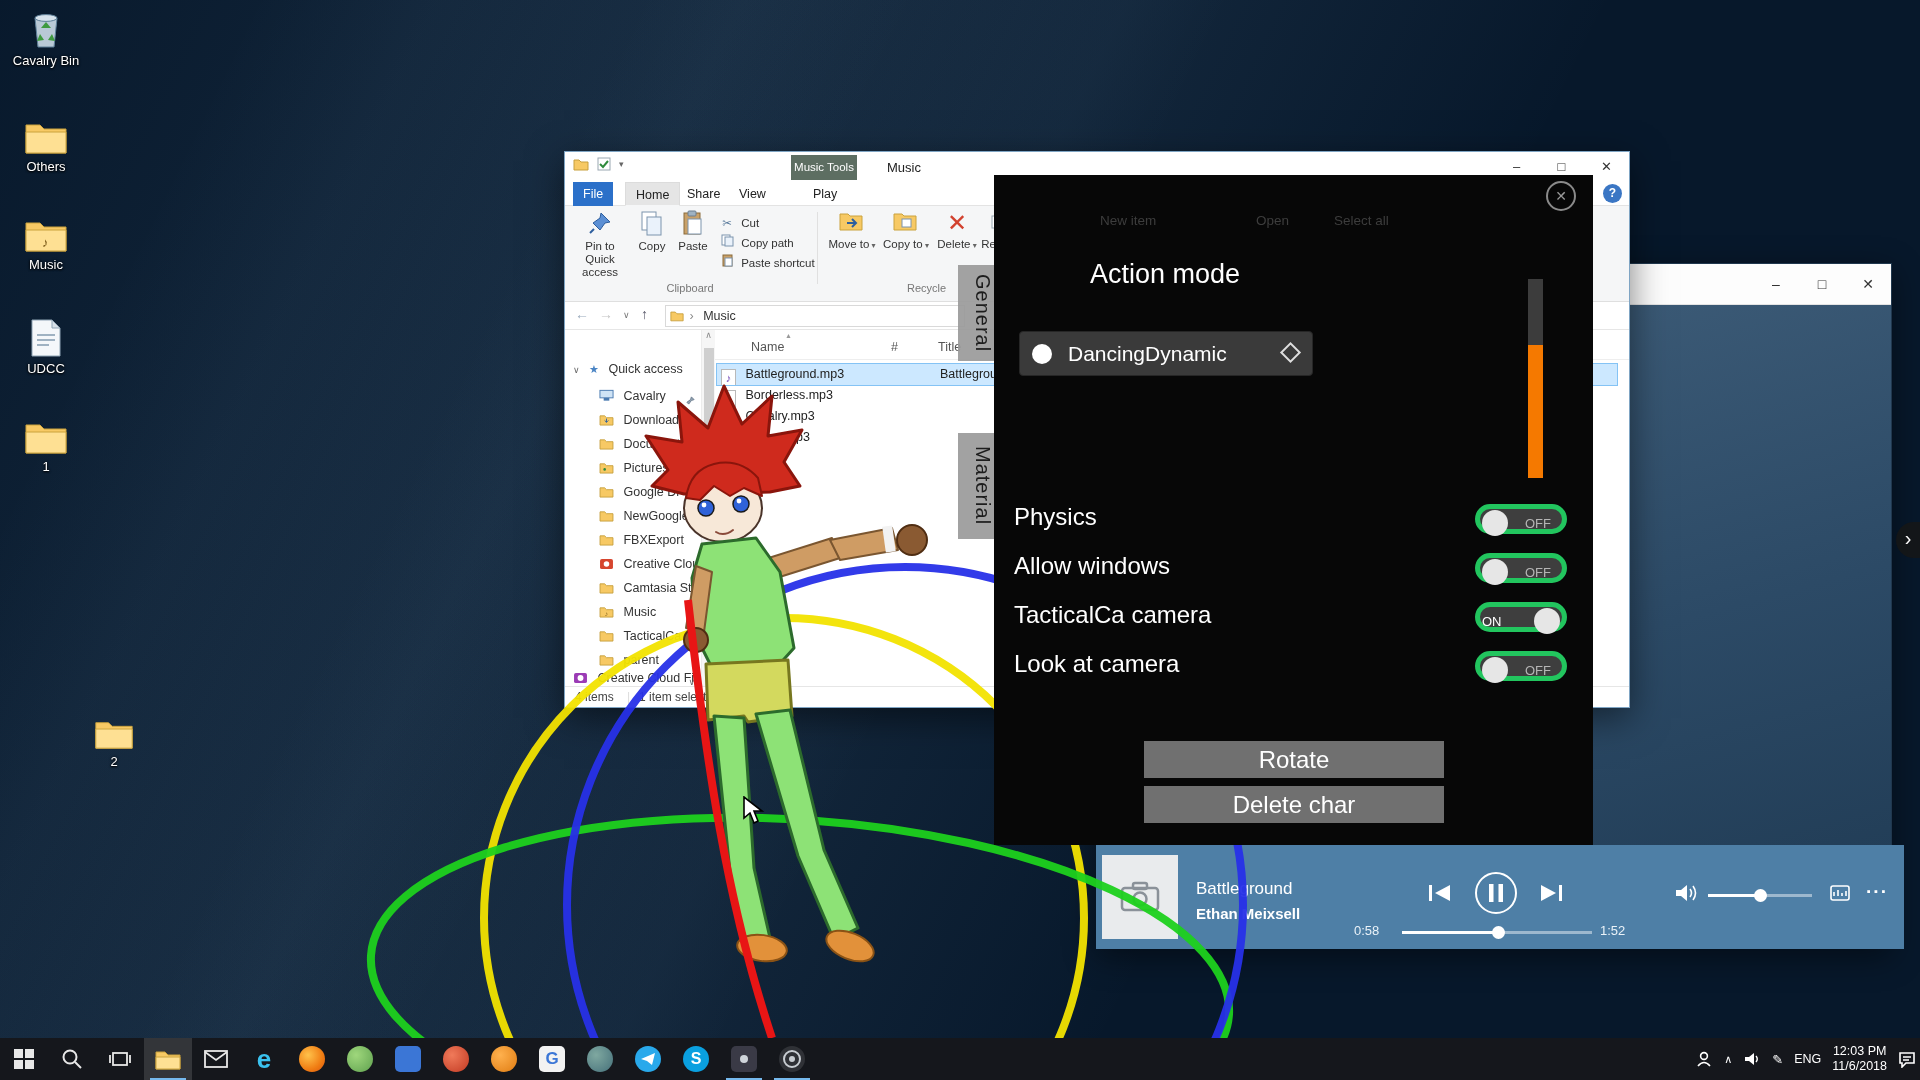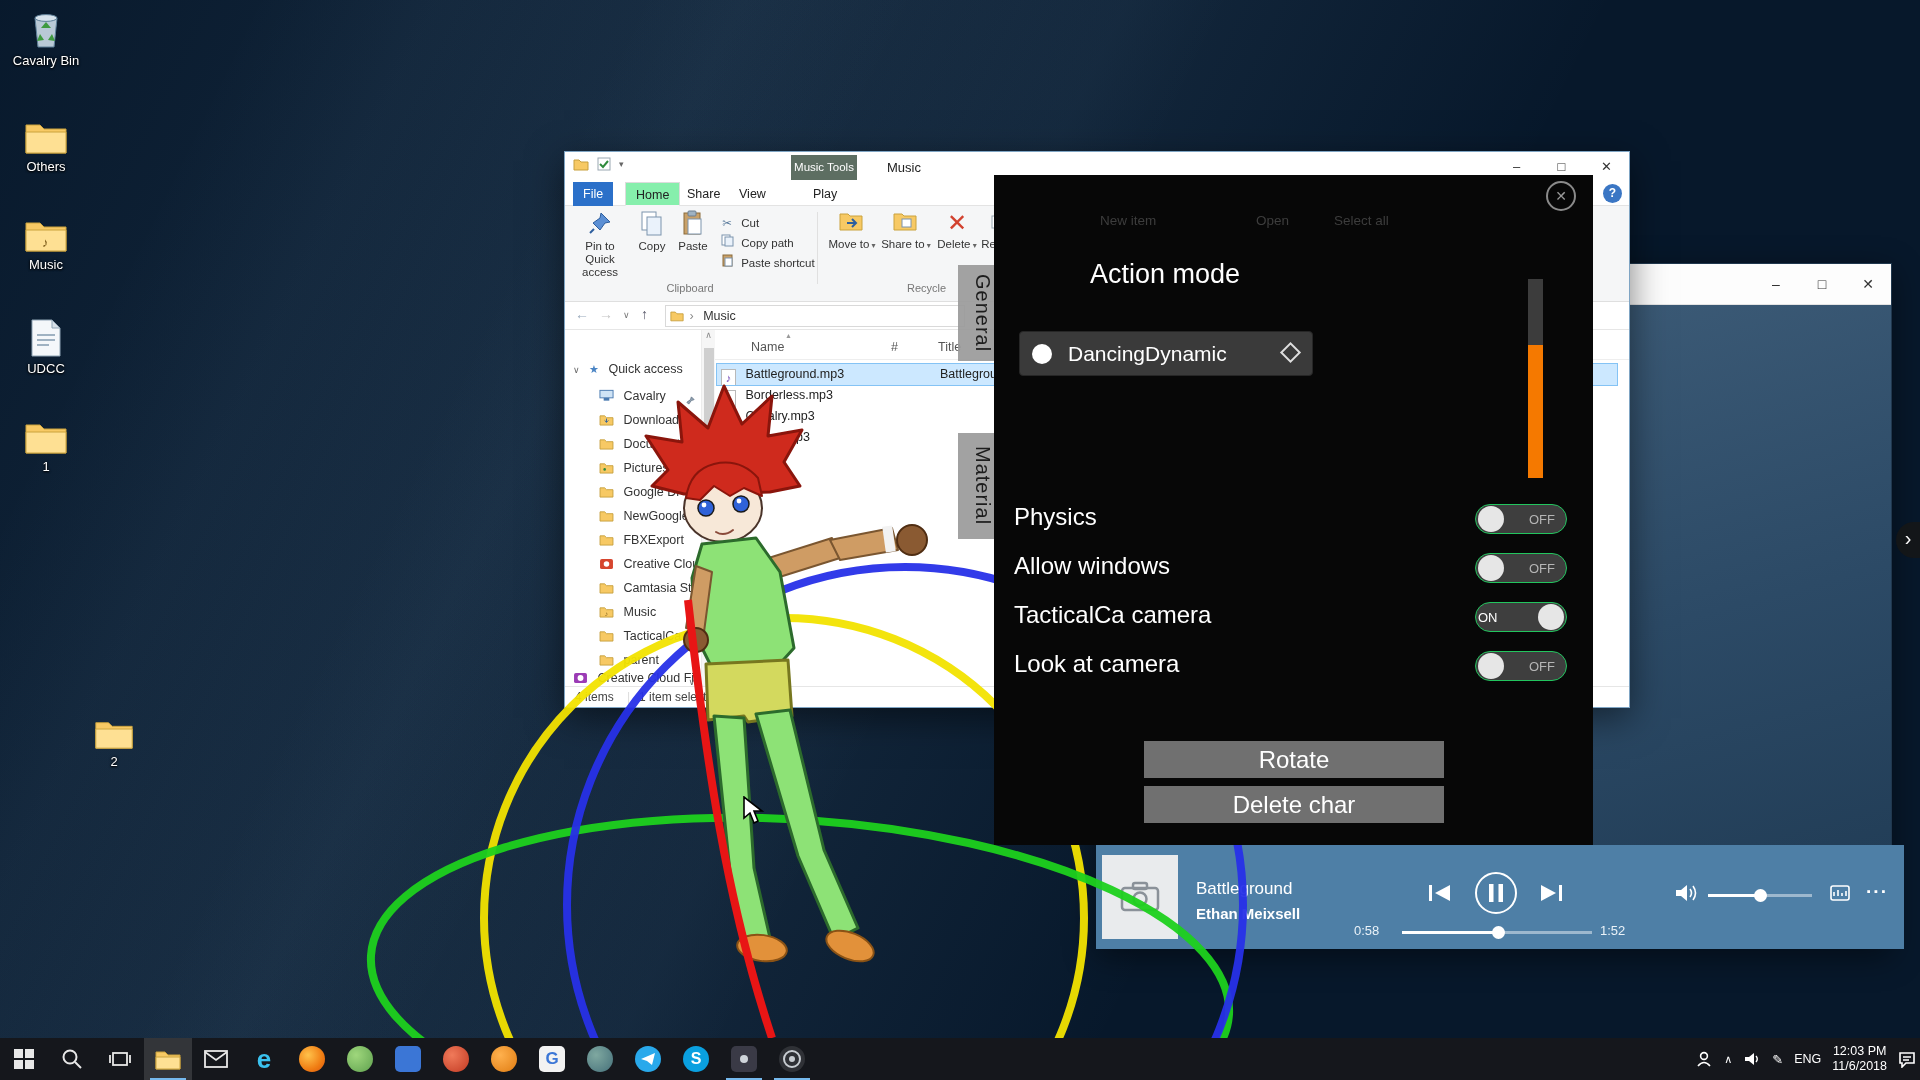--- a/index.html
+++ b/index.html
@@ -31,21 +31,21 @@
     border:1px solid #7fa5c4;box-shadow:0 10px 34px rgba(0,0,0,.5)}
   .xtb{position:absolute;left:0;top:0;right:0;height:30px;background:#fff}
   .xtb .qat{position:absolute;left:8px;top:5px;display:flex;gap:8px;align-items:center}
   .mtools{position:absolute;left:226px;top:3px;width:66px;height:25px;background:#5d6e62;color:#fff;
     font-size:11.5px;line-height:25px;text-align:center}
   .xtitle{position:absolute;left:322px;top:8px;font-size:13px;color:#222}
   .xwc{position:absolute;top:0;width:45px;height:30px;line-height:30px;text-align:center;font-size:13px;color:#333}
   .tabsrow{position:absolute;left:0;top:30px;right:0;height:24px;background:#fff;border-bottom:1px solid #e3e3e3}
   .xtab{position:absolute;top:0;height:24px;line-height:24px;padding:0 10px;font-size:12.5px;color:#222}
   .xtab.file{background:#2b70c9;color:#fff}
-  .xtab.sel{border:1px solid #dcdcdc;border-bottom:1px solid #f5f6f7;background:#86efac}
+  .xtab.sel{border:1px solid #dcdcdc;border-bottom:1px solid #f5f6f7;background:#e5e5e5}
   .ribbon{position:absolute;left:0;top:54px;right:0;height:96px;background:#f5f6f7;border-bottom:1px solid #dfdfdf}
   .rbig{position:absolute;top:4px;height:78px;text-align:center;font-size:11.5px;color:#333}
   .rbig .rlab{margin-top:2px;line-height:13px}
   .rsmall{position:absolute;left:154px;height:18px;line-height:18px;font-size:11.5px;color:#333}
   .rsi{display:inline-block;width:16px;text-align:center;margin-right:3px}
   .rgroup{position:absolute;top:76px;font-size:11px;color:#777;text-align:center}
   .vsep{position:absolute;top:6px;height:72px;width:1px;background:#e0e0e0}
   .addr{position:absolute;left:0;top:150px;right:0;height:28px;background:#fff;border-bottom:1px solid #e6e6e6}
   .aico{position:absolute;top:4px;font-size:14px;color:#777}
   .crumb{position:absolute;left:100px;top:3px;width:300px;height:22px;border:1px solid #d9d9d9;background:#fff;
@@ -96,21 +96,21 @@
   .pdrop{position:absolute;left:25px;top:156px;width:294px;height:45px;background:#3a3a3a;border:1px solid #262626;border-radius:4px}
   .pdrop .dot{position:absolute;left:12px;top:12px;width:20px;height:20px;border-radius:50%;background:#fff}
   .pdrop .dlab{position:absolute;left:48px;top:0;line-height:43px;font-size:21px;color:#fff}
   .pdrop .dia{position:absolute;right:14px;top:13px;width:15px;height:15px;border:2px solid #ddd;transform:rotate(45deg)}
   .dances{position:absolute;left:350px;top:104px;width:182px}
   .dance{height:31px;margin-bottom:2px;background:#6e6e6e;color:#fff;font-size:19px;line-height:31px;text-align:center;white-space:nowrap}
   .dscroll{position:absolute;left:534px;top:104px;width:15px;height:199px;background:#3c3c3c}
   .dthumb{position:absolute;left:0;top:66px;width:15px;height:133px;background:#f57900}
   .trow{position:absolute;left:0;width:599px;height:38px}
   .tlab{position:absolute;left:20px;top:2px;font-size:24px;color:#fff}
-  .switch{position:absolute;left:481px;top:3px;width:92px;height:30px;border-radius:16px;background:#3e3e3e;border:1px solid #22c55e}
+  .switch{position:absolute;left:481px;top:3px;width:92px;height:30px;border-radius:16px;background:#3e3e3e;border:5px solid #22c55e}
   .switch .kn{position:absolute;top:1px;width:26px;height:26px;border-radius:50%;background:#e6e6e6}
   .switch.off .kn{left:2px}
   .switch.off .st{position:absolute;right:11px;top:7px;font-size:13px;color:#b5b5b5}
   .switch.on .kn{right:2px}
   .switch.on .st{position:absolute;left:2px;top:7px;font-size:13px;color:#fff}
   .pbtn{position:absolute;left:150px;width:300px;height:37px;background:#707070;color:#fff;font-size:24px;
     line-height:37px;text-align:center}
 
   
   .edgechev{position:absolute;right:0;top:522px;width:24px;height:36px;background:rgba(22,22,22,.85);z-index:5;
@@ -285,21 +285,21 @@
         <path d="M1 4 h8 l2 2 h12 v14 h-22 z" fill="#f7c964" stroke="#caa23c"></path>
         <path d="M8 13 h8 m-3 -4 l4 4 -4 4" stroke="#2d5e9e" stroke-width="2" fill="none"></path>
       </svg>
       <div class="rlab"><span>Move to</span><span style="font-size:8px;color:#666"> ▾</span></div>
     </div>
     <div class="rbig" style="left:316px;width:50px">
       <svg width="26" height="24" viewBox="0 0 26 24">
         <path d="M1 4 h8 l2 2 h12 v14 h-22 z" fill="#f7c964" stroke="#caa23c"></path>
         <rect x="9" y="9" width="9" height="8" fill="#fff" stroke="#7d94ad"></rect>
       </svg>
-      <div class="rlab"><span>Share to</span><span style="font-size:8px;color:#666"> ▾</span></div>
+      <div class="rlab"><span>Copy to</span><span style="font-size:8px;color:#666"> ▾</span></div>
     </div>
     <div class="rbig" style="left:372px;width:40px">
       <div style="font-size:24px;font-weight:bold;color:#d2422f;line-height:26px">✕</div>
       <div class="rlab"><span>Delete</span><span style="font-size:8px;color:#666"> ▾</span></div>
     </div>
     <div class="rbig" style="left:414px;width:48px">
       <svg width="24" height="24" viewBox="0 0 24 24">
         <rect x="1" y="6" width="22" height="12" fill="#fff" stroke="#9aa7b2"></rect>
         <path d="M8 3 v18" stroke="#445" stroke-width="1.6"></path>
       </svg>

